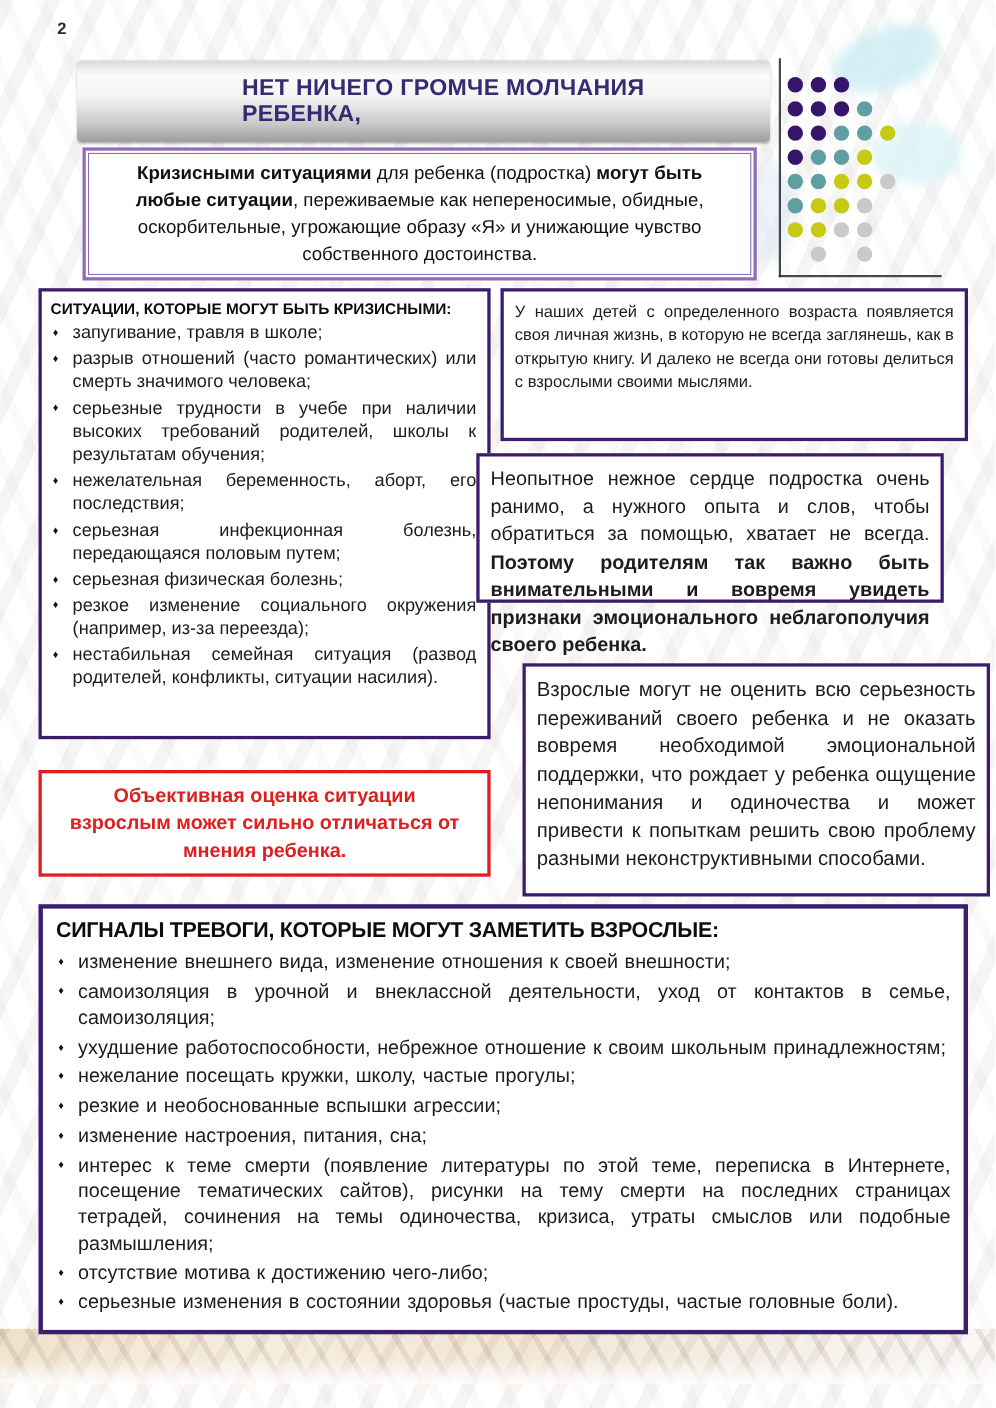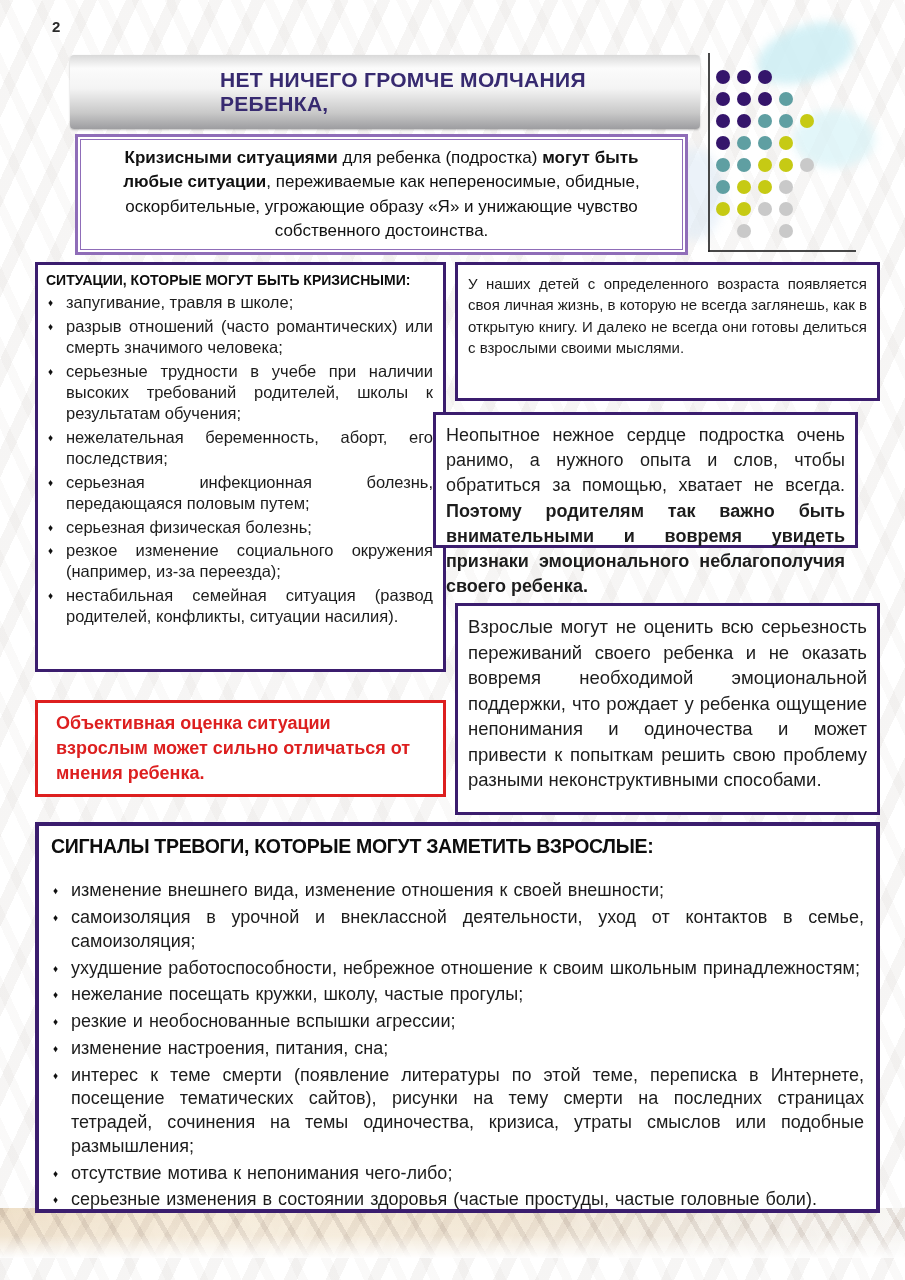--- a/index.html
+++ b/index.html
@@ -62,30 +62,30 @@
   .box-heading{font-weight:700;font-size:14px;line-height:1.3;text-align:justify;color:#0d0d0d;margin-bottom:3px;}
   .list .li{display:flex;margin-bottom:2px;}
   .list .blt{flex:0 0 18px;font-size:10px;line-height:21px;text-align:left;padding-left:2px;color:#111;}
   .list .lt{flex:1;text-align:justify;}
   .situations-box .list{font-size:16.5px;line-height:1.3;}
 
   .warning-box{
     left:35px;top:700px;width:411px;height:97px;box-sizing:border-box;background:#fff;
     border:3px solid var(--alert-red,#dd1f1f);
     display:flex;align-items:center;justify-content:center;padding:4px 18px;
-    font-size:18px;font-weight:700;line-height:1.38;
+    text-align:center;font-size:18px;font-weight:700;line-height:1.38;
     color:var(--alert-red,#dd1f1f);
   }
 
   .obs1{left:455px;top:262px;width:425px;height:139px;padding:8px 10px;font-size:15px;line-height:1.42;text-align:justify;}
   .obs2{left:433px;top:412px;width:425px;height:136px;padding:8px 10px;font-size:18px;line-height:1.4;text-align:justify;}
-  .obs3{left:455px;top:603px;width:425px;height:212px;padding:8px 10px;font-size:18.5px;line-height:1.38;text-align:justify;}
+  .obs3{left:475px;top:603px;width:425px;height:212px;padding:8px 10px;font-size:18.5px;line-height:1.38;text-align:justify;}
 
   .signals-box{left:35px;top:822px;width:845px;height:391px;padding:8px 12px;border-width:4px;}
-  .signals-box .box-heading{font-size:19.5px;letter-spacing:-0.3px;text-align:left;margin-bottom:20px;}
+  .signals-box .box-heading{font-size:19.5px;letter-spacing:-0.3px;text-align:left;margin-bottom:4px;}
   .signals-box .list{font-size:18px;line-height:1.32;word-spacing:1px;}
   .signals-box .list .li{margin-bottom:3px;}
   .signals-box .list .blt{line-height:23px;}
 
   .bseg{font-weight:700;}
 
   .footer-texture{
     left:0;top:1208px;width:905px;height:50px;z-index:0;opacity:.8;
     background:
       linear-gradient(180deg, rgba(255,255,255,0) 0%, rgba(255,255,255,0.15) 55%, #ffffff 100%),
@@ -309,21 +309,21 @@
         <div class="lt">изменение настроения, питания, сна;</div>
       </div>
 
       <div class="li">
         <span class="blt">♦</span>
         <div class="lt">интерес к теме смерти (появление литературы по этой теме, переписка в Интернете, посещение тематических сайтов), рисунки на тему смерти на последних страницах тетрадей, сочинения на темы одиночества, кризиса, утраты смыслов или подобные размышления;</div>
       </div>
 
       <div class="li">
         <span class="blt">♦</span>
-        <div class="lt">отсутствие мотива к непонимания чего-либо;</div>
+        <div class="lt">отсутствие мотива к достижению чего-либо;</div>
       </div>
 
       <div class="li">
         <span class="blt">♦</span>
         <div class="lt">серьезные изменения в состоянии здоровья (частые простуды, частые головные боли).</div>
       </div>
     </div>
 </div>
 
 <div class="footer-texture" style="position:absolute;"></div>

